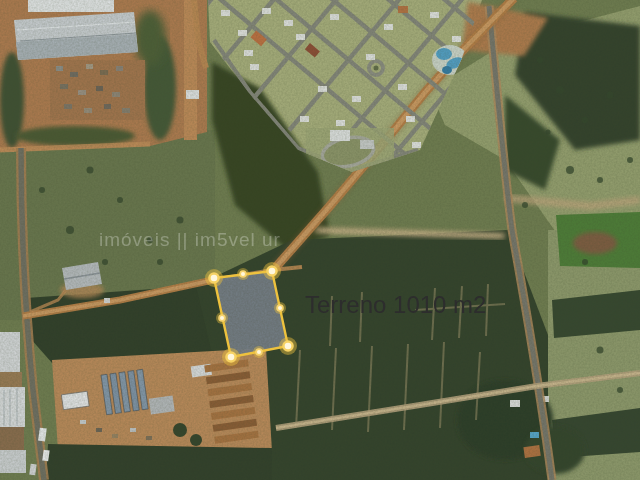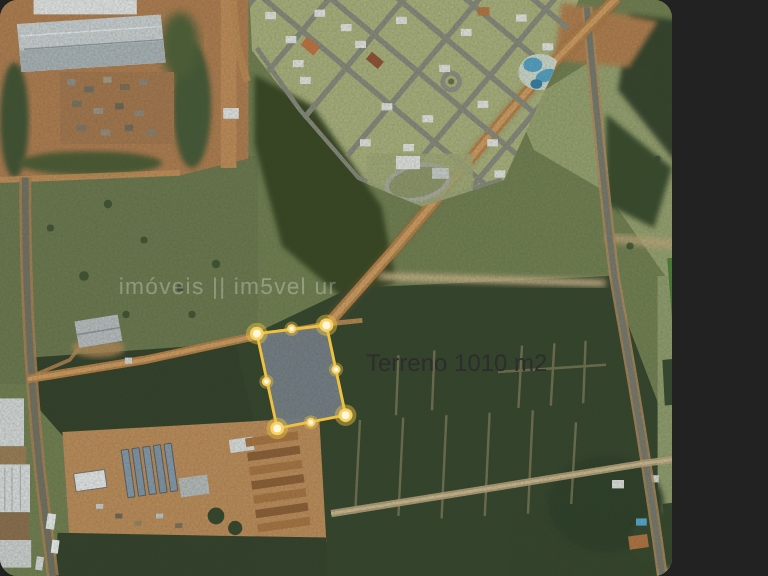--- a/index.html
+++ b/index.html
@@ -1,21 +1,21 @@
 <!DOCTYPE html>
 <html style="--outline: #eec23e; --handle: #fff7dc; --labelc: #2d2d2d; --wmark: #ffffff;"><head>
 <meta charset="utf-8">
 <style>
   html,body{margin:0;padding:0;background:#222;}
-  .stage{position:relative;width:560px;height:480px;overflow:hidden;
-         font-family:"Liberation Sans", sans-serif;background:#6e7c4d;border-radius:15px;}
+  .stage{position:relative;width:640px;height:480px;overflow:hidden;
+         font-family:"Liberation Sans", sans-serif;background:#6e7c4d;}
   .stage svg{position:absolute;left:0;top:0;display:block;}
   .terrain{filter:blur(.45px);}
   .overlay-label{position:absolute;color:var(--labelc,#2e2e2e);
-    font-size:20px;line-height:1;white-space:nowrap;letter-spacing:0;}
+    font-size:24px;line-height:1;white-space:nowrap;letter-spacing:0;}
   #area-label{left:305px;top:293px;}
   #dim-label{left:305px;top:327px;}
   .watermark{position:absolute;left:99px;top:229px;font-size:19px;
     color:var(--wmark,#fff);opacity:.28;letter-spacing:1px;white-space:nowrap;
     filter:blur(.4px);}
 </style>
 </head>
 <body>
 
 <div class="stage">

